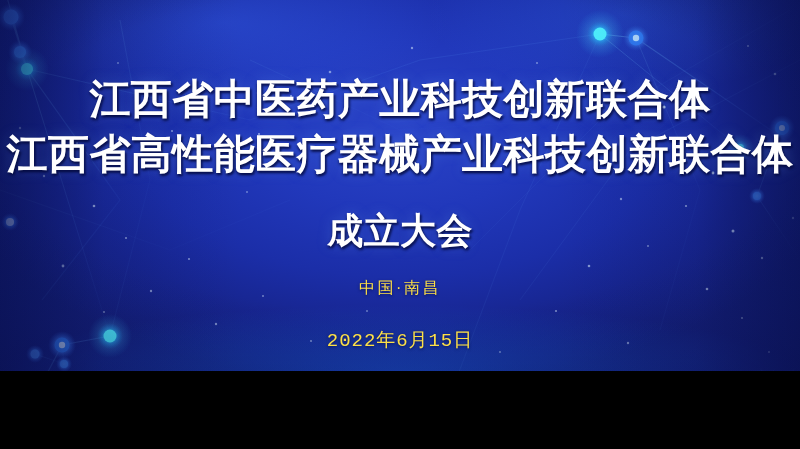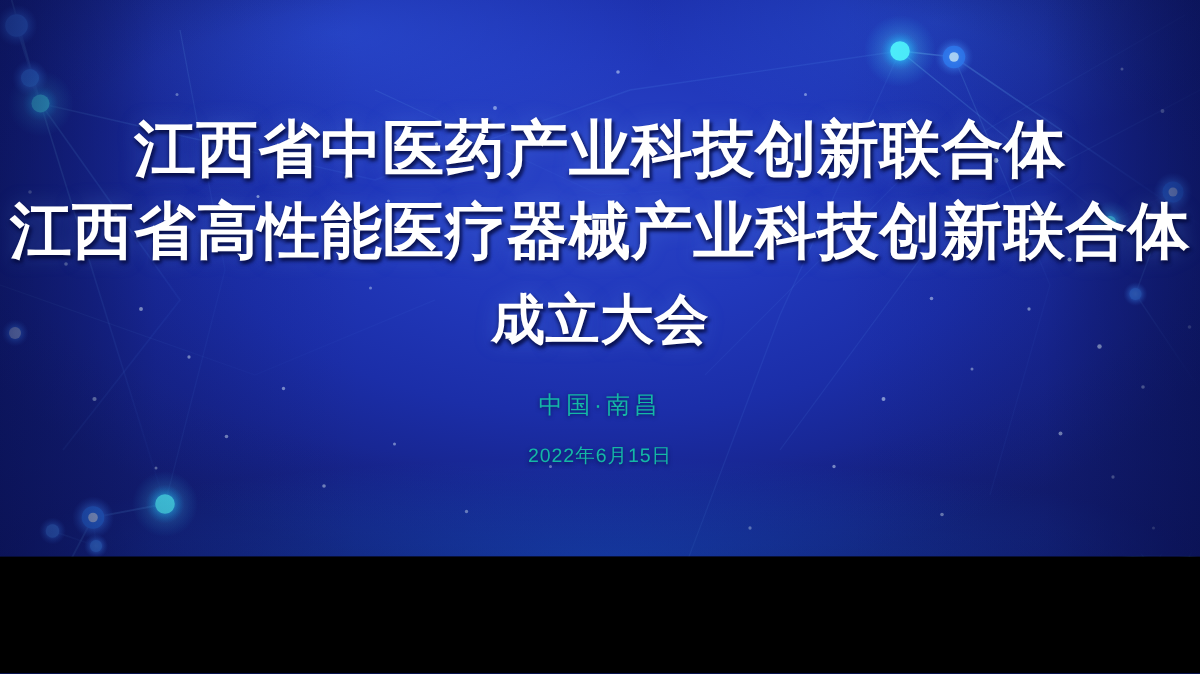--- a/index.html
+++ b/index.html
@@ -66,29 +66,29 @@
     font-weight: bold;
     letter-spacing: 0.01em;
     white-space: nowrap;
     text-shadow:
       0 2px 3px rgba(4,10,60,0.75),
       2px 2px 2px rgba(4,10,60,0.55),
       0 0 14px rgba(120,180,255,0.28);
   }
   .t1 { font-size: 41px; margin-top: 78px; line-height: 1.05; }
   .t2 { font-size: 41px; margin-top: 12px; line-height: 1.05; }
-  .t3 { font-size: 36px; margin-top: 18px; line-height: 1.05; text-align: right; }
+  .t3 { font-size: 36px; margin-top: 36px; line-height: 1.05; text-align: right; }
 
   .sub-line {
-    color: #14b8a6;
+    color: #fde047;
     white-space: nowrap;
     text-shadow: 0 1px 3px rgba(4,10,60,0.7);
   }
   .s1 { font-size: 16px; margin-top: 28px; letter-spacing: 0.16em; }
-  .s2 { font-size: 13px; margin-top: 14px; letter-spacing: 0.05em; }
+  .s2 { font-size: 19px; margin-top: 28px; letter-spacing: 0.05em; font-family: Liberation Mono, monospace; }
 </style>
 </head>
 <body>
 
 <div id="stage">
 
   <div class="bg-base"></div>
   <div class="bg-topglow"></div>
   <div class="bg-bottomglow"></div>
 

